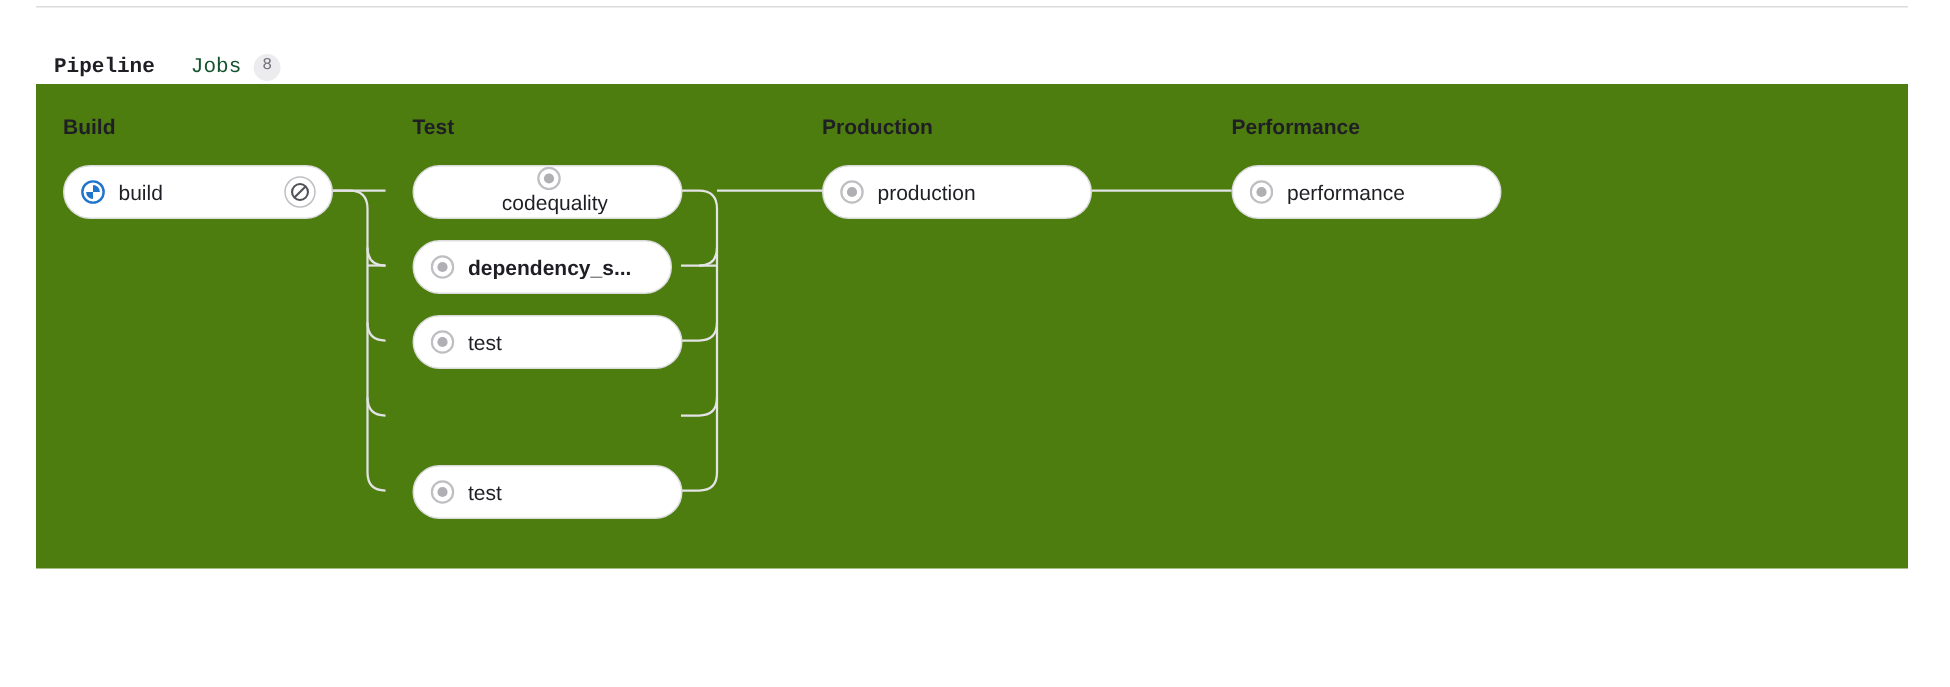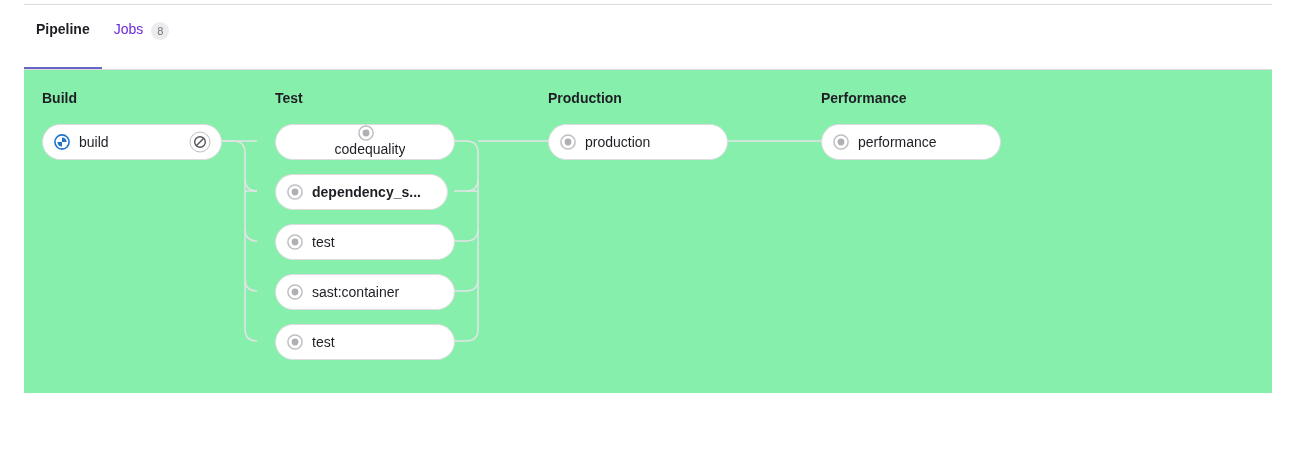--- a/index.html
+++ b/index.html
@@ -38,67 +38,68 @@
     top: 22px;
     width: 1248px;
     height: 48px;
     display: flex;
     align-items: flex-start;
     border-bottom: 1px solid #dcdcde;
     box-sizing: border-box;
   }
   .tab {
     display: flex;
+    align-items: center;
     gap: 8px;
     height: 47px;
     padding: 0 12px;
     box-sizing: border-box;
     font-size: 14px;
     cursor: pointer;
     border-bottom: 2px solid transparent;
     background: none;
     border-top: none;
     border-left: none;
     border-right: none;
-    font-family: Liberation Sans, sans-serif;
+    font-family: Liberation Mono, monospace;
   }
   .tab-label { line-height: 1; }
   .tab.active {
     border-bottom-color: #6666c4;
   }
   .tab.active .tab-label {
     color: #1f1e24;
     font-weight: bold;
   }
   .tab.inactive .tab-label {
-    color: #6d28d9;
+    color: #14532d;
   }
   .tab-badge {
     display: inline-flex;
     align-items: center;
     justify-content: center;
     min-width: 18px;
     height: 18px;
     padding: 0 6px;
     box-sizing: border-box;
     border-radius: 9px;
     background: #ececef;
     color: #737278;
     font-size: 11px;
     line-height: 1;
   }
 
   
   .pipeline-panel {
     position: absolute;
     left: 24px;
-    top: 70px;
+    top: 56px;
     width: 1248px;
     height: 323px;
-    background: #86efac;
+    background: #4d7c0f;
     overflow: hidden;
   }
 
   .stage-col {
     position: absolute;
     top: 0;
   }
   .stage-title {
     position: absolute;
     top: 20px;
@@ -235,27 +236,20 @@
     </div>
 
     <div class="job-pill" style="left:251px; top:154px; width:180px;">
       <svg class="status-icon" width="16" height="16" viewBox="0 0 16 16">
         <circle cx="8" cy="8" r="7.1" fill="#ffffff" stroke="#bfbfc3" stroke-width="1.5"></circle>
         <circle cx="8" cy="8" r="3.4" fill="#b0b0b4"></circle>
       </svg>
       <span class="job-name">test</span>
     </div>
 
-    <div class="job-pill" style="left:251px; top:204px; width:180px;">
-      <svg class="status-icon" width="16" height="16" viewBox="0 0 16 16">
-        <circle cx="8" cy="8" r="7.1" fill="#ffffff" stroke="#bfbfc3" stroke-width="1.5"></circle>
-        <circle cx="8" cy="8" r="3.4" fill="#b0b0b4"></circle>
-      </svg>
-      <span class="job-name">sast:container</span>
-    </div>
 
     <div class="job-pill" style="left:251px; top:254px; width:180px;">
       <svg class="status-icon" width="16" height="16" viewBox="0 0 16 16">
         <circle cx="8" cy="8" r="7.1" fill="#ffffff" stroke="#bfbfc3" stroke-width="1.5"></circle>
         <circle cx="8" cy="8" r="3.4" fill="#b0b0b4"></circle>
       </svg>
       <span class="job-name">test</span>
     </div>
 
     <div class="stage-col" style="left:524px; width:180px;">

